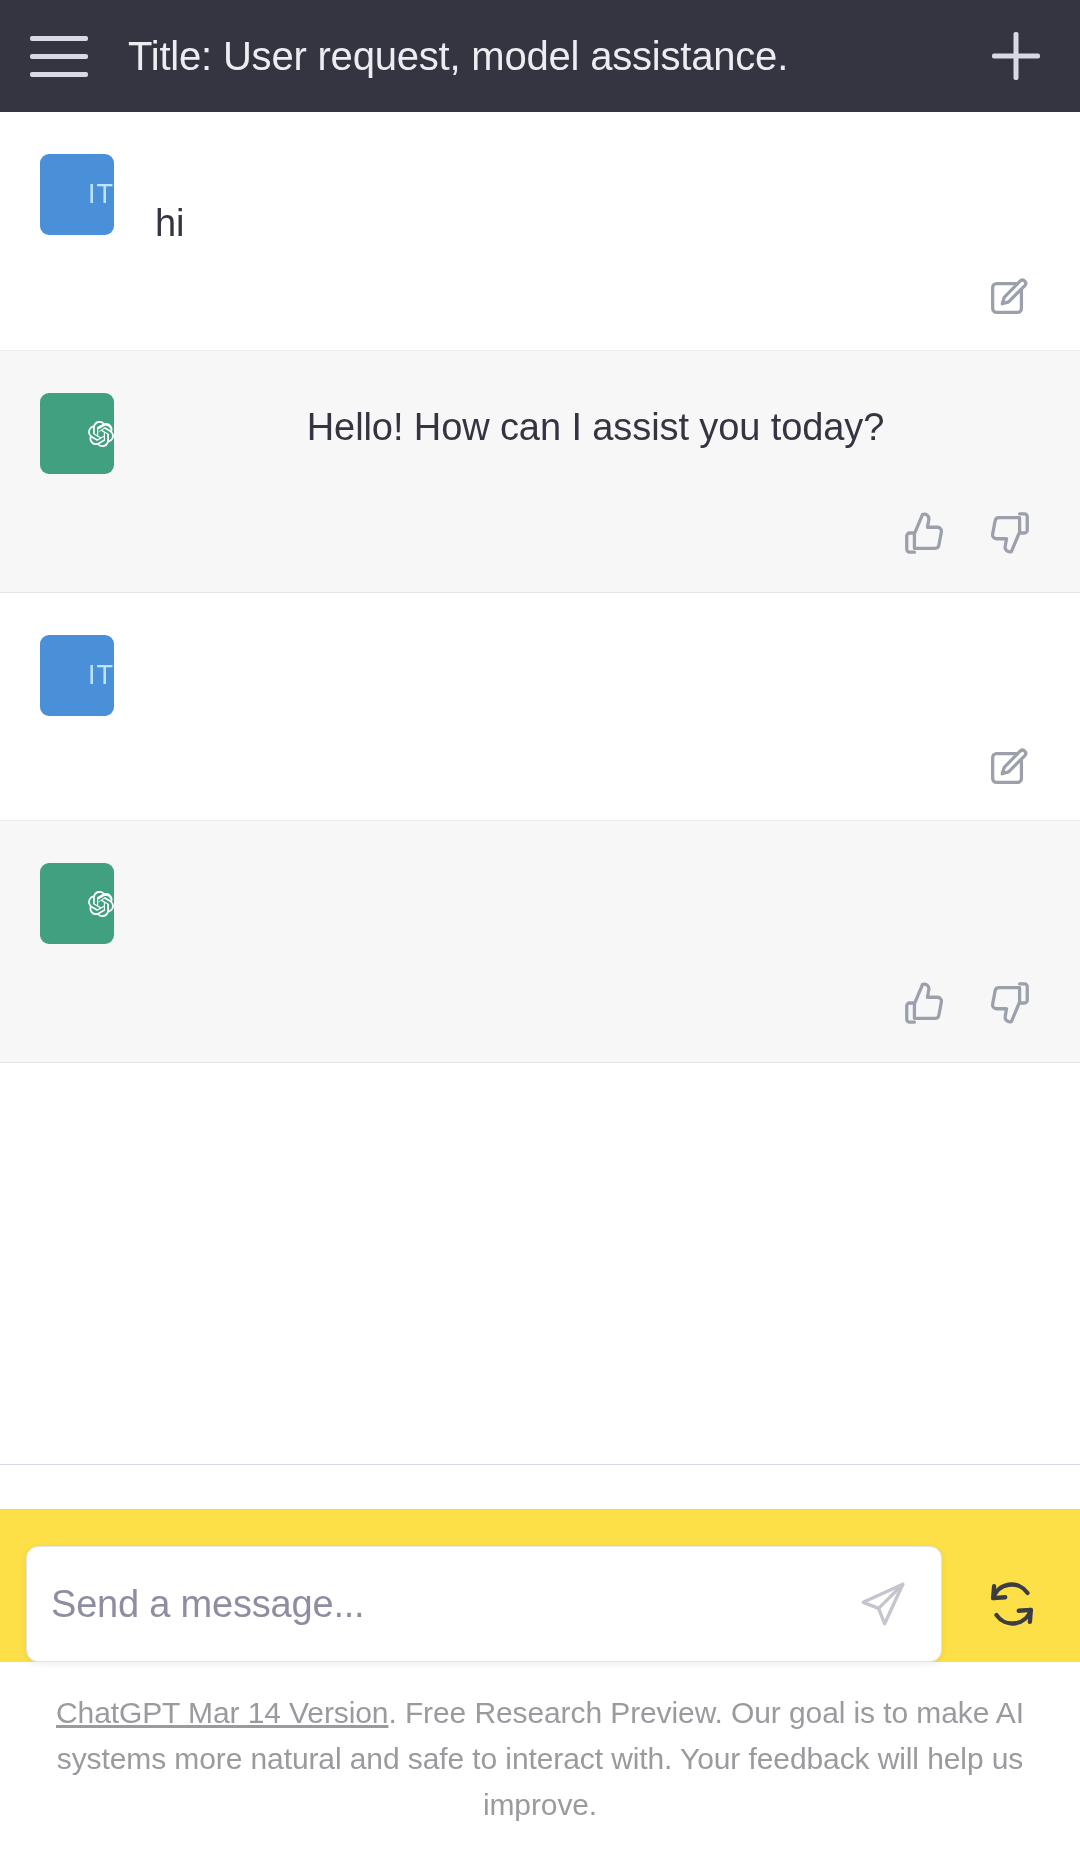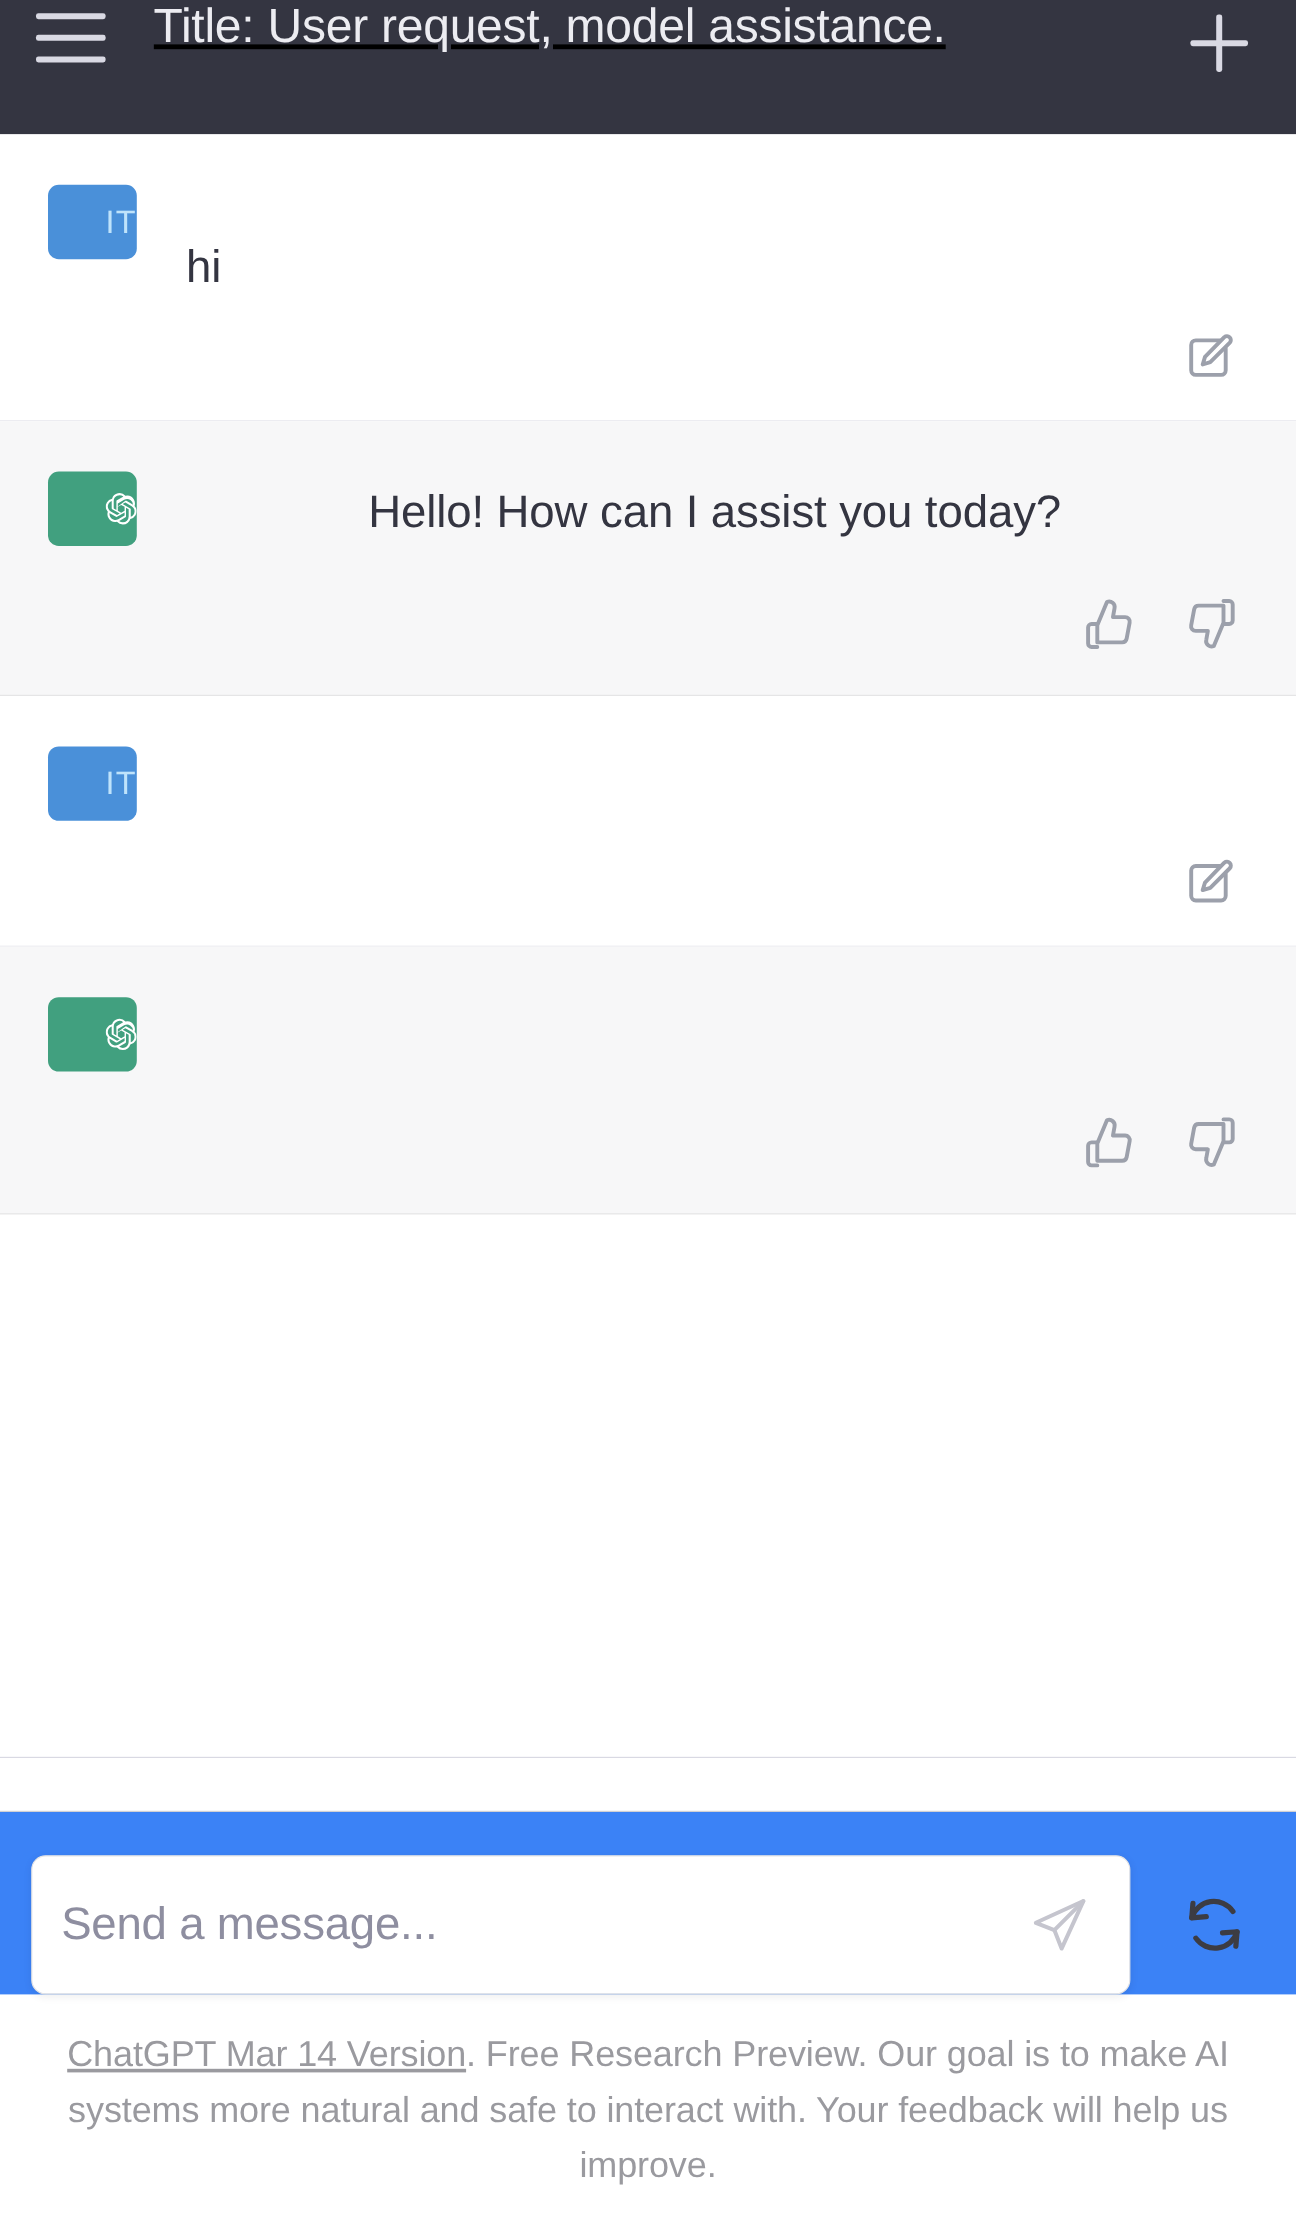--- a/index.html
+++ b/index.html
@@ -8,23 +8,22 @@
     background:#ffffff;
     font-family:"Liberation Sans", sans-serif;
     -webkit-font-smoothing:antialiased;
   }
   .app { width:1080px; height:1858px; display:flex; flex-direction:column; background:#ffffff; overflow:hidden; }
 
   
   .topbar {
     height:112px; flex:0 0 112px;
     background:#343541;
-    display:flex; align-items:flex-start;
+    display:flex; align-items:center;
     padding:0 28px 0 30px;
-    text-decoration:underline;
   }
   .hamburger { width:62px; height:62px; display:flex; flex-direction:column; justify-content:center; gap:13px; cursor:pointer; flex:0 0 auto; }
   .hamburger span { display:block; width:58px; height:5px; background:#d9d9e3; border-radius:2px; }
   .topbar-title {
     flex:1 1 auto;
     color:#ececf1;
     font-size:40px;
     font-weight:400;
     letter-spacing:-0.2px;
     margin-left:36px;
@@ -42,21 +41,21 @@
   
   .chat { flex:1 1 auto; overflow:hidden; background:#ffffff; }
 
   .msg-row { display:block; width:100%; padding:0; position:relative; }
   .msg-row.user { background:#ffffff; border-bottom:1px solid #ececf1; }
   .msg-row.bot  { background:#f7f7f8; border-bottom:1px solid #e5e5e6;text-align:center; }
 
   .msg-inner { display:flex; align-items:flex-start; padding:42px 38px 0 40px; }
 
   .avatar {
-    flex:0 0 auto; width:74px; height:62px; border-radius:9px;
+    flex:0 0 auto; width:74px; height:81px; border-radius:9px;
     display:flex; align-items:center; justify-content:center;
     overflow:hidden;
     padding-left:48px;
   }
   .avatar.user-av { background:#4a90d9; }
   .avatar.bot-av  { background:#41a07f; }
   .avatar .initials {
     color:#bfe3fb; font-size:27px; letter-spacing:1px; font-weight:400;
   }
   .avatar svg { width:50px; height:50px; display:block; }
@@ -79,21 +78,21 @@
     width:52px; height:52px; display:flex; align-items:center; justify-content:center;
     cursor:pointer;
   }
   .icon-btn svg { width:46px; height:46px; display:block; }
 
   
   .chat-end-sep { height:1px; background:#d9d9e3; flex:0 0 1px; }
   .gap-white { height:44px; flex:0 0 44px; background:#ffffff; }
   .composer-sep { height:1px; background:#d0d0d4; flex:0 0 1px; }
 
-  .composer-wrap { flex:0 0 auto; background:#3b82f6; padding:36px 26px 0 26px; display:flex; align-items:center; gap:28px; }
+  .composer-wrap { flex:0 0 auto; background:#fde047; padding:36px 26px 0 26px; display:flex; align-items:center; gap:28px; }
   .input-box {
     flex:1 1 auto; height:116px; background:#ffffff;
     border:1px solid #e3e3e5; border-radius:12px;
     box-shadow:0 2px 7px rgba(0,0,0,0.07);
     display:flex; align-items:center; padding:0 30px 0 24px;
   }
   .input-placeholder {
     flex:1 1 auto; color:#8e8ea0; font-size:38px; letter-spacing:-0.2px;
   }
   .send-icon { flex:0 0 auto; width:56px; height:56px; display:flex; align-items:center; justify-content:center; cursor:pointer; }

